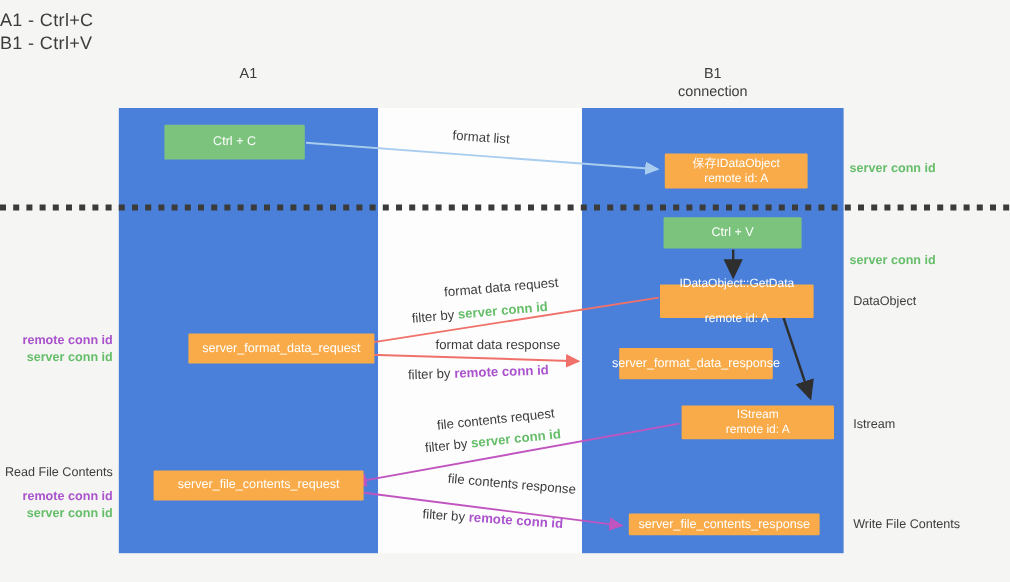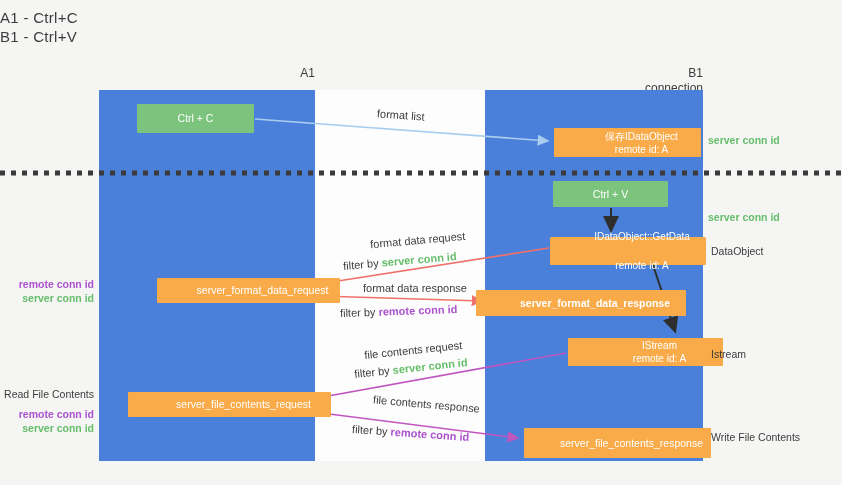--- a/index.html
+++ b/index.html
@@ -24,33 +24,33 @@
   }
   .lane.a1{left:99px;width:216px;}
   .lane.b1{left:485px;width:218px;}
   .title{
     position:absolute;left:0;top:8px;width:842px;
     text-align:left;font-size:15px;line-height:19px;color:#3c3c3c;
     letter-spacing:.3px;
   }
   .lane-header{
     position:absolute;top:54px;
-    text-align:right;font-size:12px;line-height:15px;color:#3c3c3c;margin-top:12px;
+    text-align:center;font-size:12px;line-height:15px;color:#3c3c3c;
   }
   .lane-header.a1{left:99px;width:216px;}
   .lane-header.b1{left:485px;width:218px;}
   .node{
     position:absolute;
     display:flex;flex-direction:column;align-items:center;justify-content:center;
     color:#ffffff;text-align:left;
     font-size:10.5px;line-height:13px;
     border-radius:1px;
   }
   .node.green{background:#7cc47e;}
-  .node.orange{background:#f9ab49;padding-left:28px;}
+  .node.orange{background:#f9ab49;}
   .arrows{position:absolute;left:0;top:0;z-index:3;}
   .node,.lbl,.ann{z-index:4;}
   .lbl{
     position:absolute;
     font-size:11px;color:#3d3d3d;white-space:nowrap;
   }
   .lbl .key{font-weight:bold;}
   .key.green{color:#66be6a;}
   .key.purple{color:#ab53cd;}
   .ann{
@@ -132,34 +132,34 @@
 
   <div class="node orange" style="left:550px;top:237px;width:128px;height:28px;font-size:10px;gap:16px;">
     <div>IDataObject::GetData</div>
     <div>remote id: A</div>
   </div>
 
   <div class="node orange" style="left:131px;top:278px;width:155px;height:25px;margin-left:26px;">
     <div>server_format_data_request</div>
   </div>
 
-  <div class="node orange" style="left:476px;top:290px;width:182px;height:26px;font-weight:bold;">
+  <div class="node orange" style="left:516px;top:290px;width:128px;height:26px;">
     <div>server_format_data_response</div>
   </div>
 
   <div class="node orange" style="left:568px;top:338px;width:127px;height:28px;font-size:10px;">
     <div>IStream</div>
     <div>remote id: A</div>
   </div>
 
   <div class="node orange" style="left:128px;top:392px;width:175px;height:25px;">
     <div>server_file_contents_request</div>
   </div>
 
-  <div class="node orange" style="left:524px;top:428px;width:159px;height:30px;">
+  <div class="node orange" style="left:524px;top:428px;width:159px;height:18px;">
     <div>server_file_contents_response</div>
   </div>
 
   <div class="lbl" style="left:377px;top:109px;transform:rotate(4deg);">format list</div>
 
   <div class="lbl" style="left:370px;top:234px;transform:rotate(-5deg);">format data request</div>
   <div class="lbl" style="left:343px;top:255px;transform:rotate(-5deg);">
     <span>filter by</span>
     <span class="key green">server conn id</span>
   </div>

